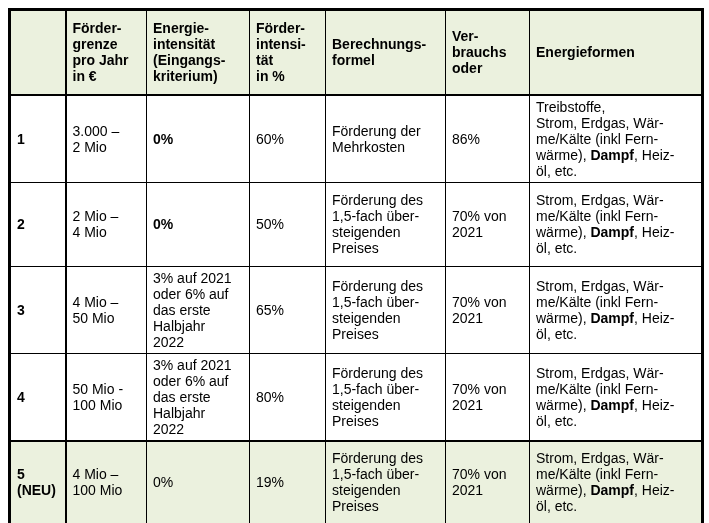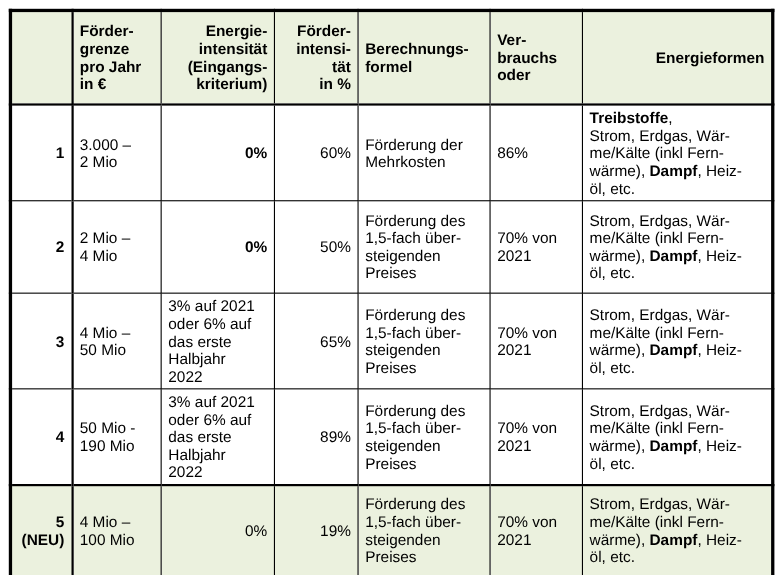--- a/index.html
+++ b/index.html
@@ -33,21 +33,21 @@
     border-bottom: 2px solid var(--border-color);
     font-weight: bold;
   }
   
   .subsidy-table .c0 { border-right: 2px solid var(--border-color); }
   
   tr.row-new td {
     background: var(--table-green);
     border-top: 2px solid var(--border-color);
   }
-  .center { text-align: right; }
+  .center { text-align: left; }
   .left   { text-align: left; }
   .bold   { font-weight: bold; }
   .normal { font-weight: normal; }
   tr.h-row  { height: 85px; }
   tr.b-row  { height: 85px; }
   tr.b-row-s{ height: 84px; }
 </style>
 </head>
 <body>
 
@@ -88,21 +88,21 @@
     <tbody>
       <tr class="b-row">
         <td class="c0 center bold">1</td>
         <td class="left">3.000 –
 2 Mio</td>
         <td class="center bold">0%</td>
         <td class="center">60%</td>
         <td class="left">Förderung der
 Mehrkosten</td>
         <td class="left">86%</td>
-        <td class="left"><span style="font-weight: bold;">Treibstoffe</span><span>,
+        <td class="left"><span style="font-weight: normal;">Treibstoffe</span><span>,
 Strom, Erdgas, Wär-
 me/Kälte (inkl Fern-
 wärme), </span><span style="font-weight: bold;">Dampf</span><span>, Heiz-
 öl, etc.</span></td>
       </tr>
       <tr class="b-row-s">
         <td class="c0 center bold">2</td>
         <td class="left">2 Mio –
 4 Mio</td>
         <td class="center bold">0%</td>
@@ -135,27 +135,27 @@
         <td class="left">70% von
 2021</td>
         <td class="left"><span>Strom, Erdgas, Wär-
 me/Kälte (inkl Fern-
 wärme), </span><span style="font-weight: bold;">Dampf</span><span>, Heiz-
 öl, etc.</span></td>
       </tr>
       <tr class="b-row">
         <td class="c0 center bold">4</td>
         <td class="left">50 Mio -
-190 Mio</td>
+100 Mio</td>
         <td class="left">3% auf 2021
 oder 6% auf
 das erste
 Halbjahr
 2022</td>
-        <td class="center">89%</td>
+        <td class="center">80%</td>
         <td class="left">Förderung des
 1,5-fach über-
 steigenden
 Preises</td>
         <td class="left">70% von
 2021</td>
         <td class="left"><span>Strom, Erdgas, Wär-
 me/Kälte (inkl Fern-
 wärme), </span><span style="font-weight: bold;">Dampf</span><span>, Heiz-
 öl, etc.</span></td>

